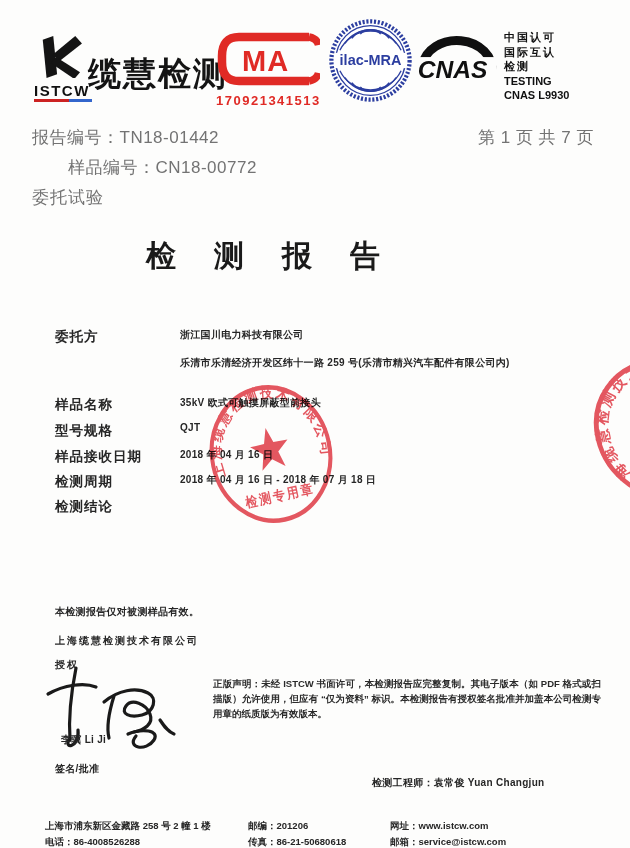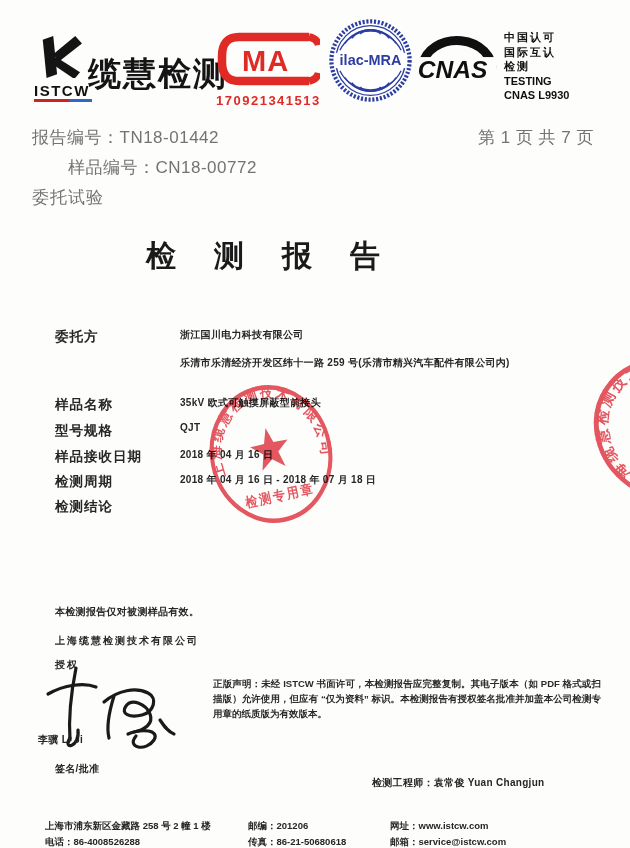--- a/index.html
+++ b/index.html
@@ -130,21 +130,21 @@
       <path d="M38 78 C30 90 48 88 46 70"></path>
       <path d="M82 36 C77 52 74 66 77 78"></path>
       <path d="M72 42 C86 30 104 27 116 33 C126 38 122 52 110 55 C98 58 88 54 94 46 C100 38 114 44 118 54 C122 64 112 70 102 72"></path>
       <path d="M96 74 C110 68 128 70 122 80 C114 92 94 88 104 76"></path>
       <path d="M128 60 C132 66 136 72 142 74"></path>
     </g>
   </svg>
 
   <div class="abs small" style="left:213px;top:676px;width:388px;text-align:justify;">正版声明：未经 ISTCW 书面许可，本检测报告应完整复制。其电子版本（如 PDF 格式或扫描版）允许使用，但应有 “仅为资料” 标识。本检测报告有授权签名批准并加盖本公司检测专用章的纸质版为有效版本。</div>
 
-  <div class="abs val" style="left:38px;top:733px;">李骥 Li Ji</div>
+  <div class="abs val" style="left:61px;top:733px;">李骥 Li Ji</div>
   <div class="abs val" style="left:55px;top:762px;">签名/批准</div>
 
   <div class="abs val" style="left:372px;top:776px;">
     <span>检测工程师：</span><span>袁常俊  Yuan  Changjun</span>
   </div>
 
   <div class="abs foot" style="left:45px;top:818px;">
     <div>上海市浦东新区金藏路 258 号 2 幢 1 楼</div>
     <div><span>电话：</span><span>86-4008526288</span></div>
   </div>

